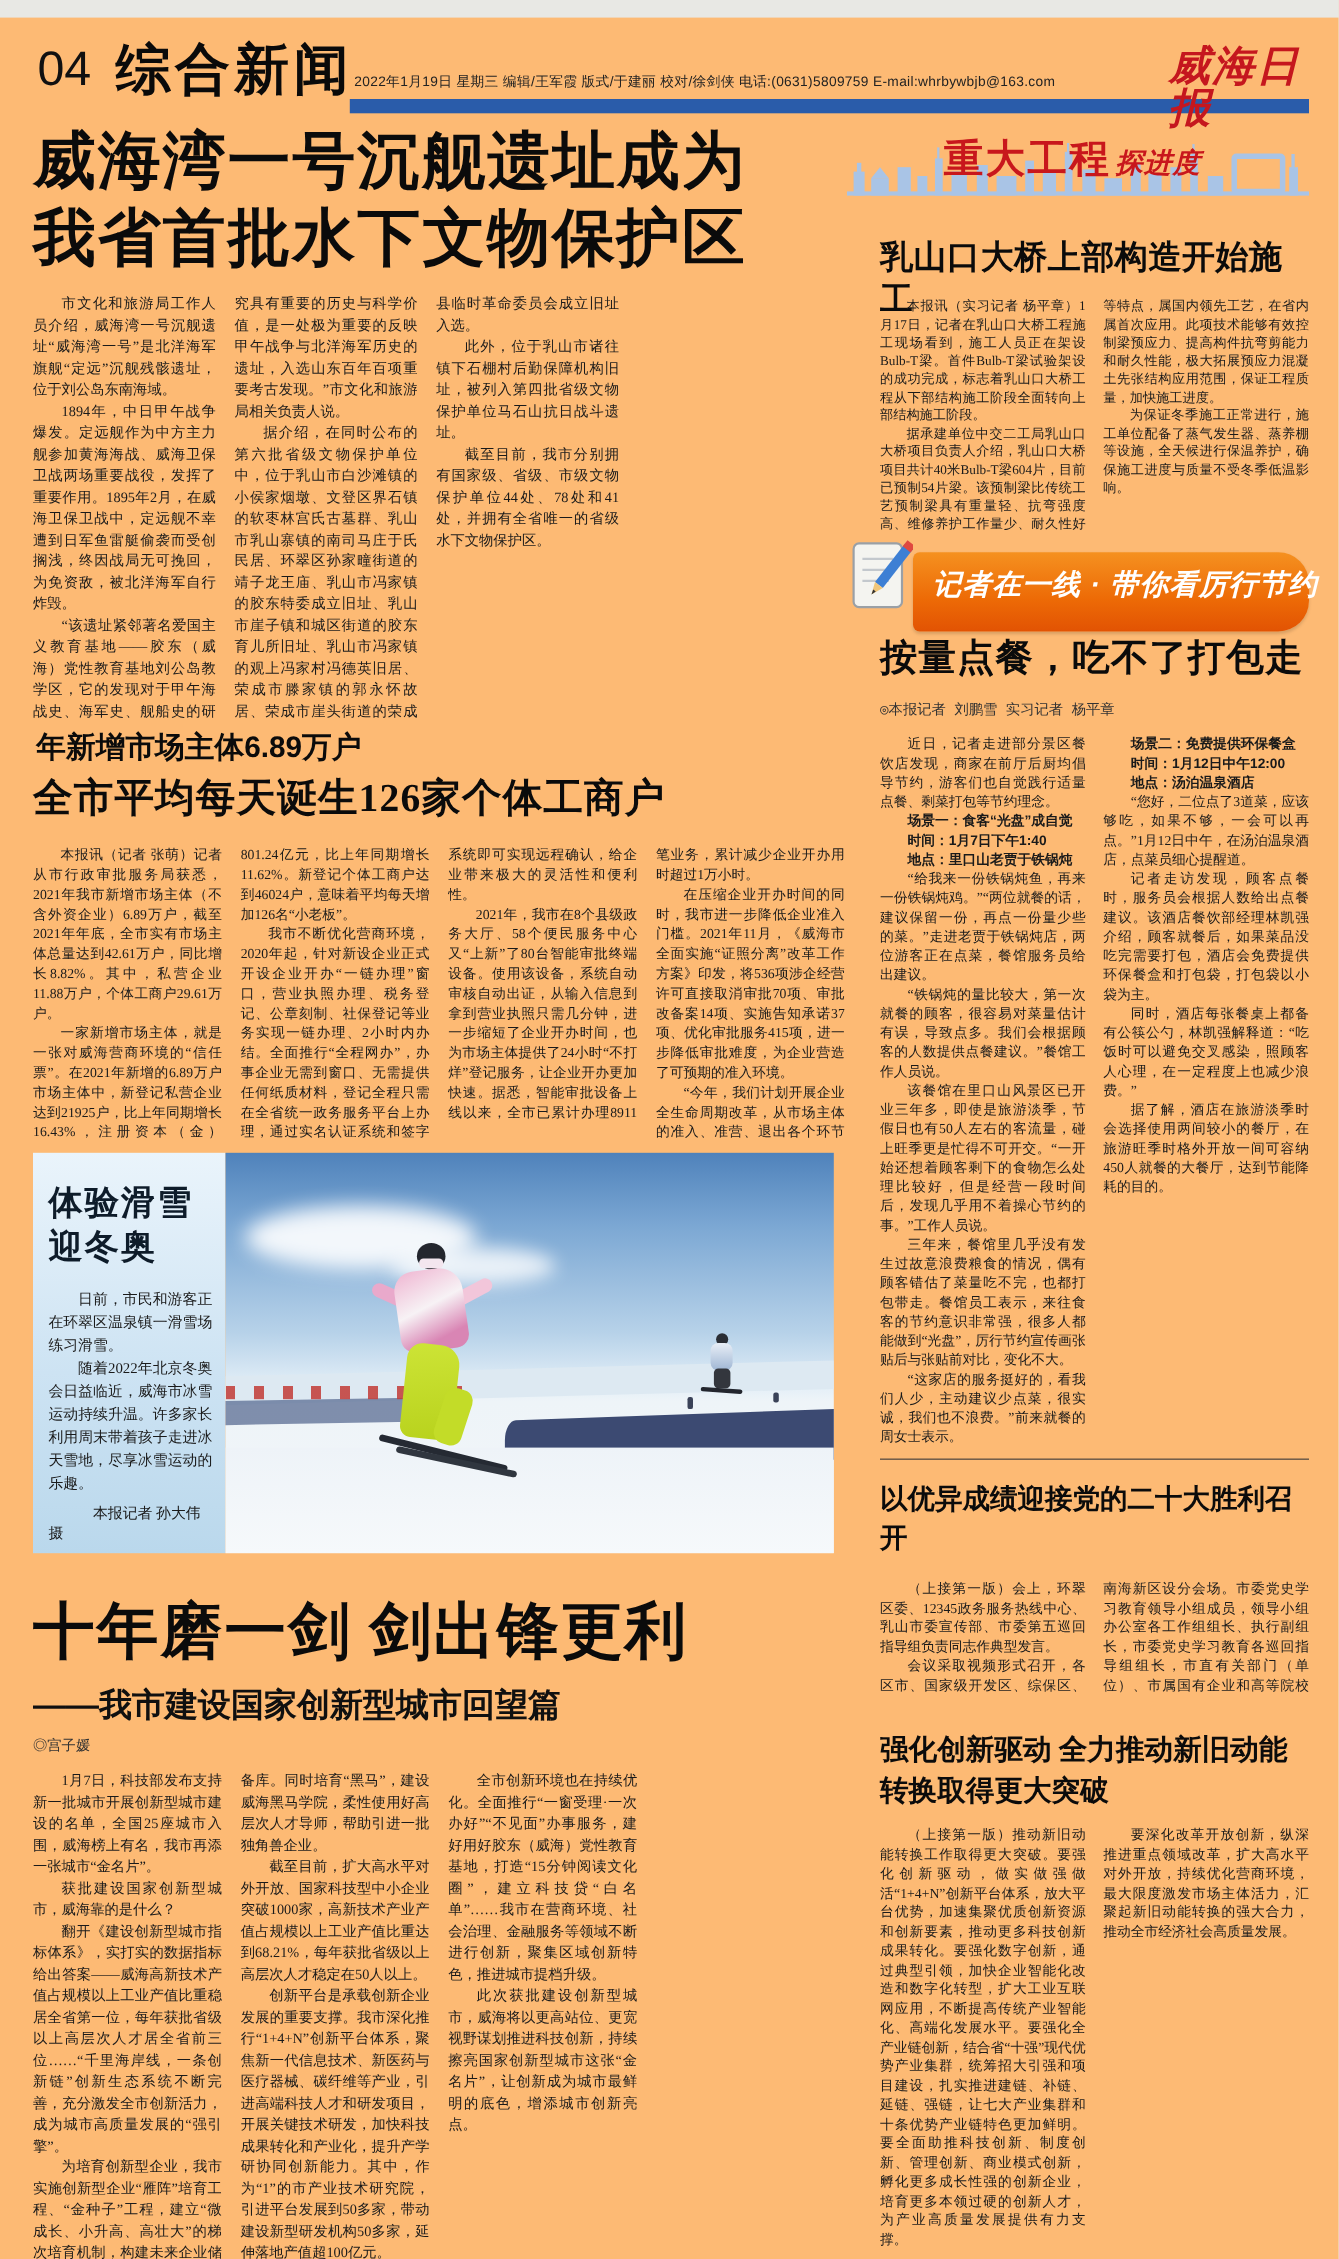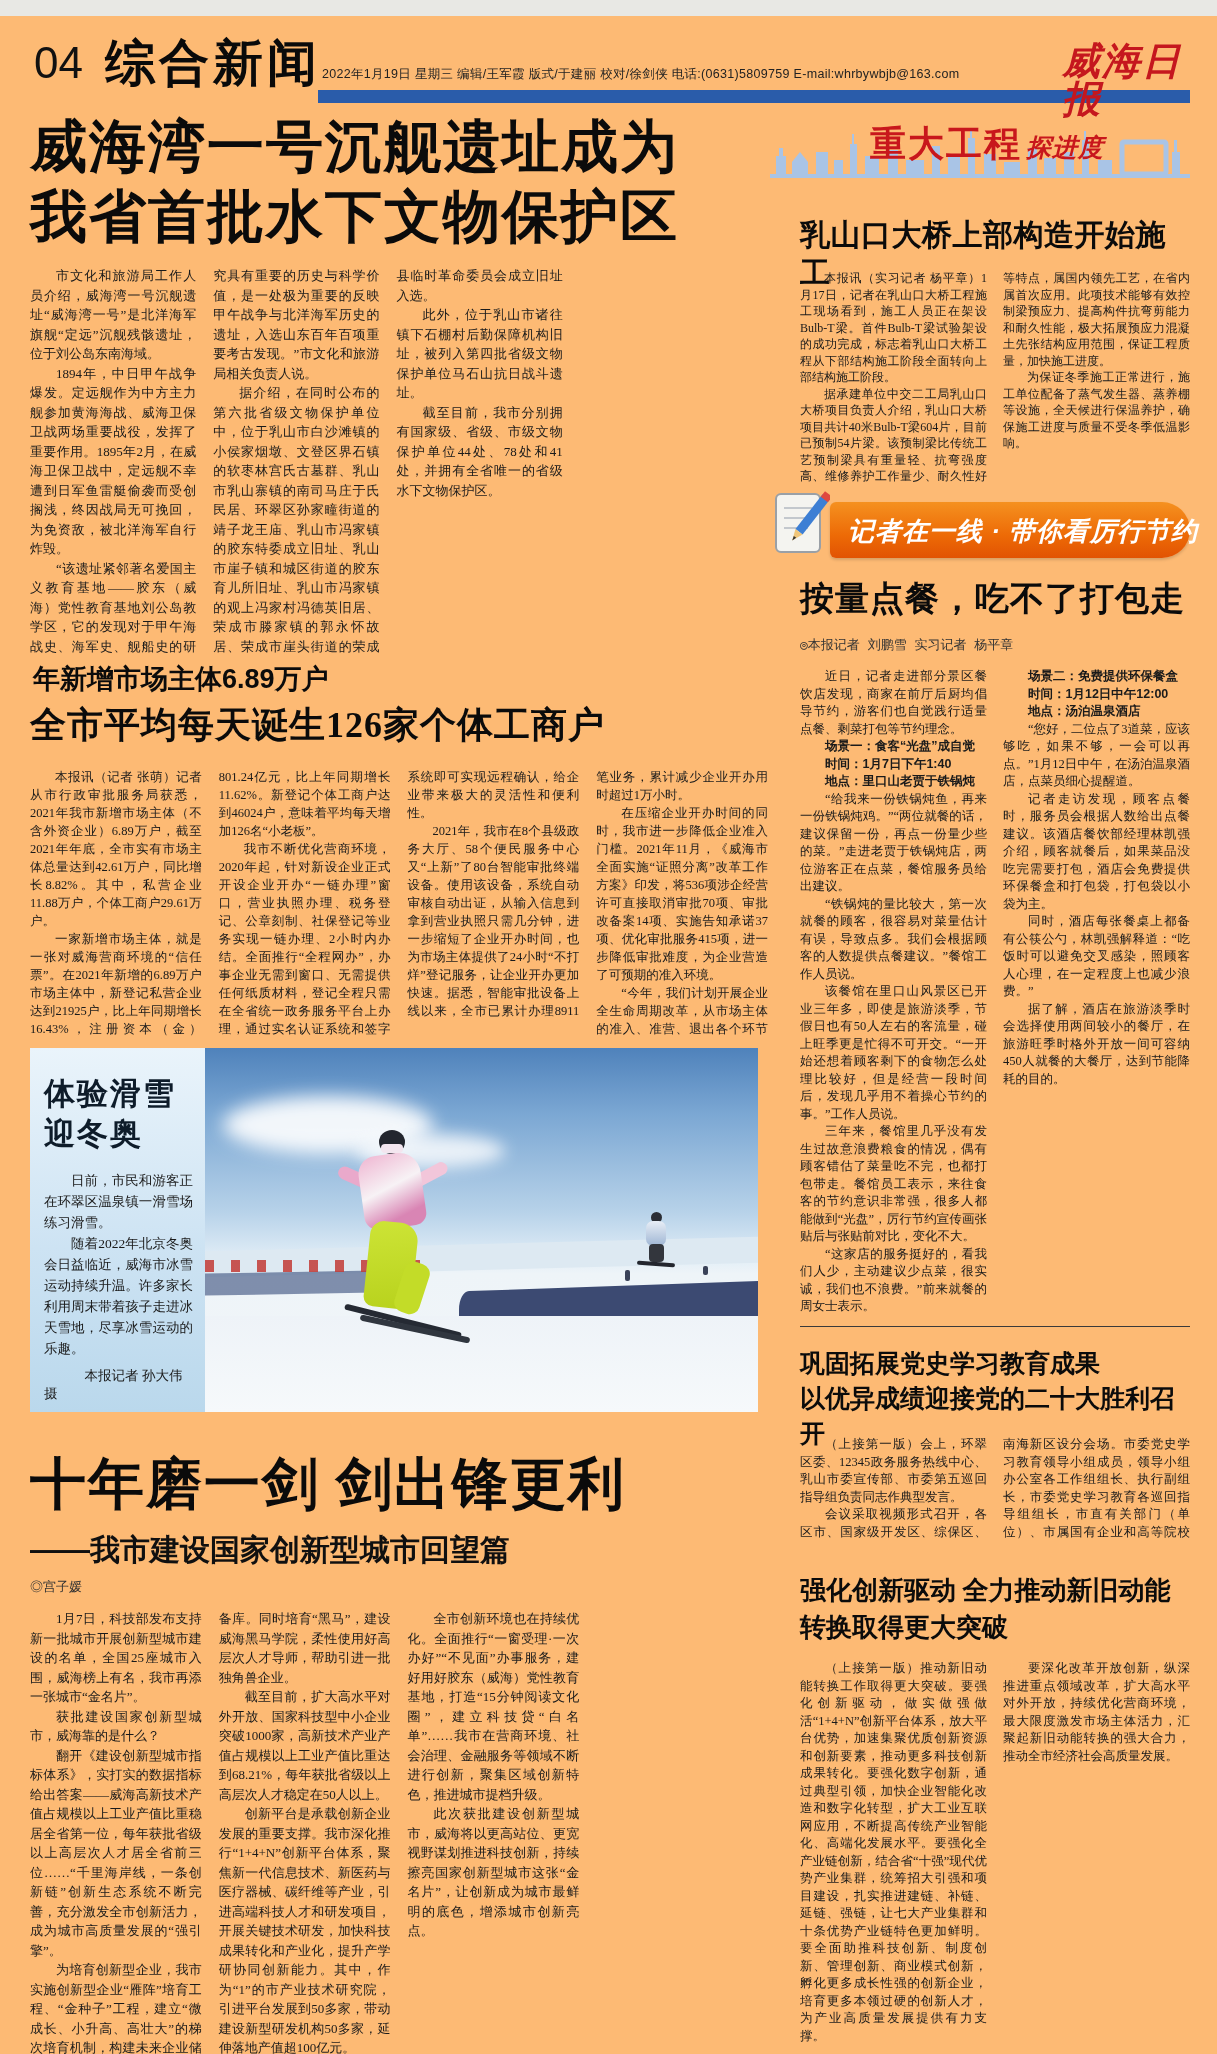--- a/index.html
+++ b/index.html
@@ -57,27 +57,27 @@
   .sc-ski{position:absolute;left:-6px;top:50px;width:38px;height:4px;background:#23262e;border-radius:2px;transform:rotate(4deg);}
   .ph-dot{position:absolute;width:5px;height:11px;background:#3a4258;border-radius:2px;}
   
   .a3-title{left:30px;top:1436px;width:720px;font-size:56px;line-height:64px;letter-spacing:2px;}
   .a3-sub{left:30px;top:1514px;width:620px;font-size:30px;font-weight:bold;font-family:"Liberation Sans",sans-serif;color:#101010;}
   .a3-byline{left:30px;top:1562px;font-size:13px;font-family:"Liberation Sans",sans-serif;color:#333;}
   .a3-body{left:30px;top:1593px;width:738px;height:461px;column-count:4;column-gap:17px;font-size:13px;line-height:19.5px;}
   
   .banner-major{left:770px;top:96px;width:420px;height:66px;}
   .banner-major svg{position:absolute;left:0;bottom:0;}
-  .bm-text{position:absolute;left:100px;top:8px;white-space:nowrap;}
+  .bm-text{position:absolute;left:88px;top:8px;white-space:nowrap;}
   .bm-main{font-size:36px;font-weight:900;color:#c8171c;letter-spacing:2px;font-family:"Liberation Serif",serif;}
   .bm-script{font-size:25px;font-weight:bold;font-style:italic;color:#c8171c;letter-spacing:1px;}
   .bridge-title{left:800px;top:200px;width:392px;font-size:30px;line-height:38px;letter-spacing:.5px;}
   .bridge-body{left:800px;top:254px;width:390px;height:222px;column-count:2;column-gap:16px;font-size:12px;line-height:16.5px;}
   .pencil-icon{left:768px;top:468px;width:62px;height:76px;}
-  .banner-orange{left:830px;top:486px;width:360px;height:56px;border-radius:6px 28px 28px 6px;
+  .banner-orange{left:830px;top:486px;width:360px;height:72px;border-radius:6px 28px 28px 6px;
                  background:linear-gradient(180deg,#f59120 0%,#ed6a06 60%,#e25303 100%);box-shadow:0 2px 3px rgba(0,0,0,.15);}
   .banner-orange span{position:absolute;left:18px;top:12px;font-size:26px;font-weight:900;font-style:italic;color:#fff;letter-spacing:1px;white-space:nowrap;font-family:"Liberation Sans",sans-serif;}
   .meal-title{left:800px;top:562px;width:392px;font-size:34px;line-height:42px;letter-spacing:1px;}
   .meal-byline{left:800px;top:620px;font-size:13px;font-family:Liberation Mono, monospace;color:#333;}
   .meal-body{left:800px;top:652px;width:390px;height:650px;column-count:2;column-gap:16px;font-size:12.5px;line-height:17.5px;}
   .party-rule{left:800px;top:1310px;width:390px;height:1px;background:#3a3a3a;}
   .party-title{left:800px;top:1330px;width:392px;font-size:25px;line-height:35px;letter-spacing:0;}
   .party-body{left:800px;top:1420px;width:390px;height:122px;column-count:2;column-gap:16px;font-size:12.5px;line-height:17.5px;}
   .innov-title{left:800px;top:1556px;width:392px;font-size:26px;line-height:37px;letter-spacing:0;}
   .innov-body{left:800px;top:1644px;width:390px;height:410px;column-count:2;column-gap:16px;font-size:12.5px;line-height:17.5px;}
@@ -259,21 +259,20 @@
         <p>“您好，二位点了3道菜，应该够吃，如果不够，一会可以再点。”1月12日中午，在汤泊温泉酒店，点菜员细心提醒道。</p>
         <p>记者走访发现，顾客点餐时，服务员会根据人数给出点餐建议。该酒店餐饮部经理林凯强介绍，顾客就餐后，如果菜品没吃完需要打包，酒店会免费提供环保餐盒和打包袋，打包袋以小袋为主。</p>
         <p>同时，酒店每张餐桌上都备有公筷公勺，林凯强解释道：“吃饭时可以避免交叉感染，照顾客人心理，在一定程度上也减少浪费。”</p>
         <p>据了解，酒店在旅游淡季时会选择使用两间较小的餐厅，在旅游旺季时格外开放一间可容纳450人就餐的大餐厅，达到节能降耗的目的。</p>
       </div>
   </section>
 
   <section>
     <div class="abs party-rule"></div>
     <div class="abs hl party-title">
-      <div>巩固拓展党史学习教育成果</div>
       <div>以优异成绩迎接党的二十大胜利召开</div>
     </div>
     <div class="abs body-cols party-body">
         <p>（上接第一版）会上，环翠区委、12345政务服务热线中心、乳山市委宣传部、市委第五巡回指导组负责同志作典型发言。</p>
         <p>会议采取视频形式召开，各区市、国家级开发区、综保区、南海新区设分会场。市委党史学习教育领导小组成员，领导小组办公室各工作组组长、执行副组长，市委党史学习教育各巡回指导组组长，市直有关部门（单位）、市属国有企业和高等院校主要负责同志在主会场参加会议。</p>
       </div>
   </section>
 
   <section>
     <div class="abs hl innov-title">

